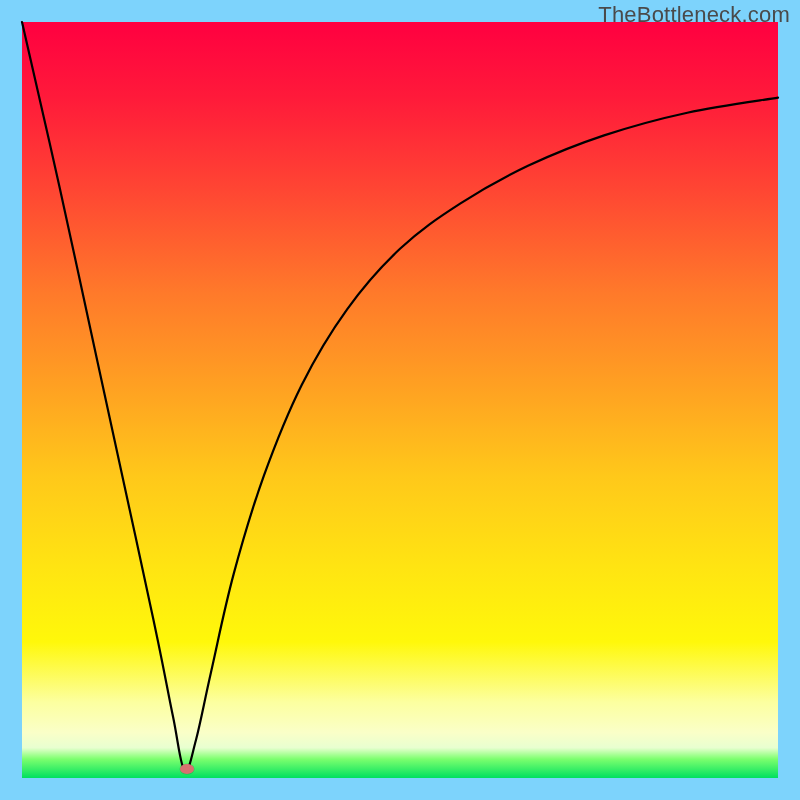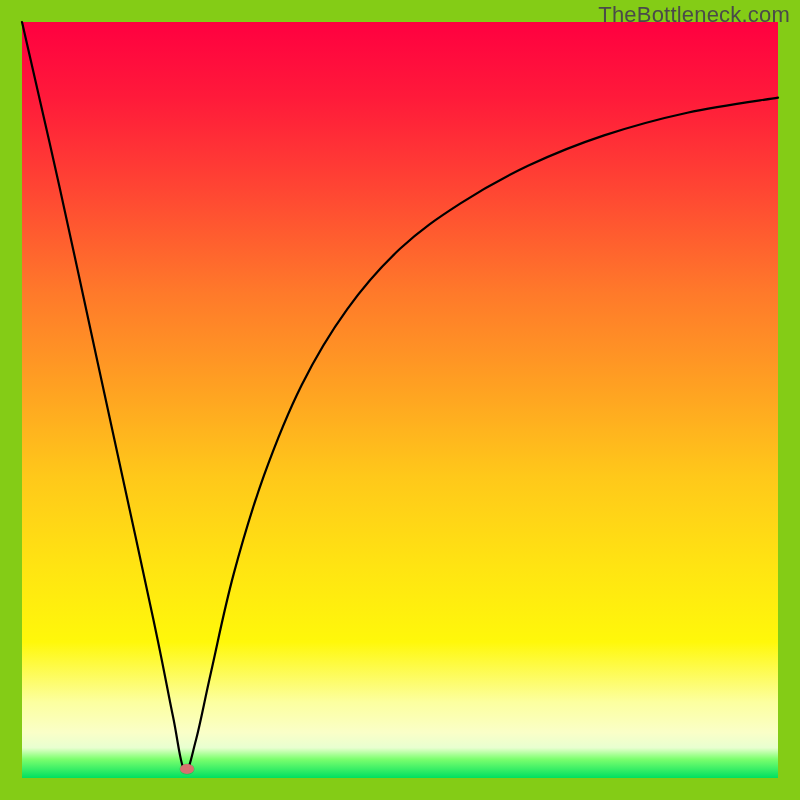--- a/index.html
+++ b/index.html
@@ -8,21 +8,21 @@
     width: 800px;
     height: 800px;
     background: #000000;
     font-family: Arial, Helvetica, sans-serif;
     overflow: hidden;
   }
   .frame {
     position: relative;
     width: 800px;
     height: 800px;
-    background: #84cc16;
+    background: #7dd3fc;
   }
   .plot-area {
     position: absolute;
     left: 22px;
     top: 22px;
     width: 756px;
     height: 756px;
     
     background: linear-gradient(
       to bottom,

